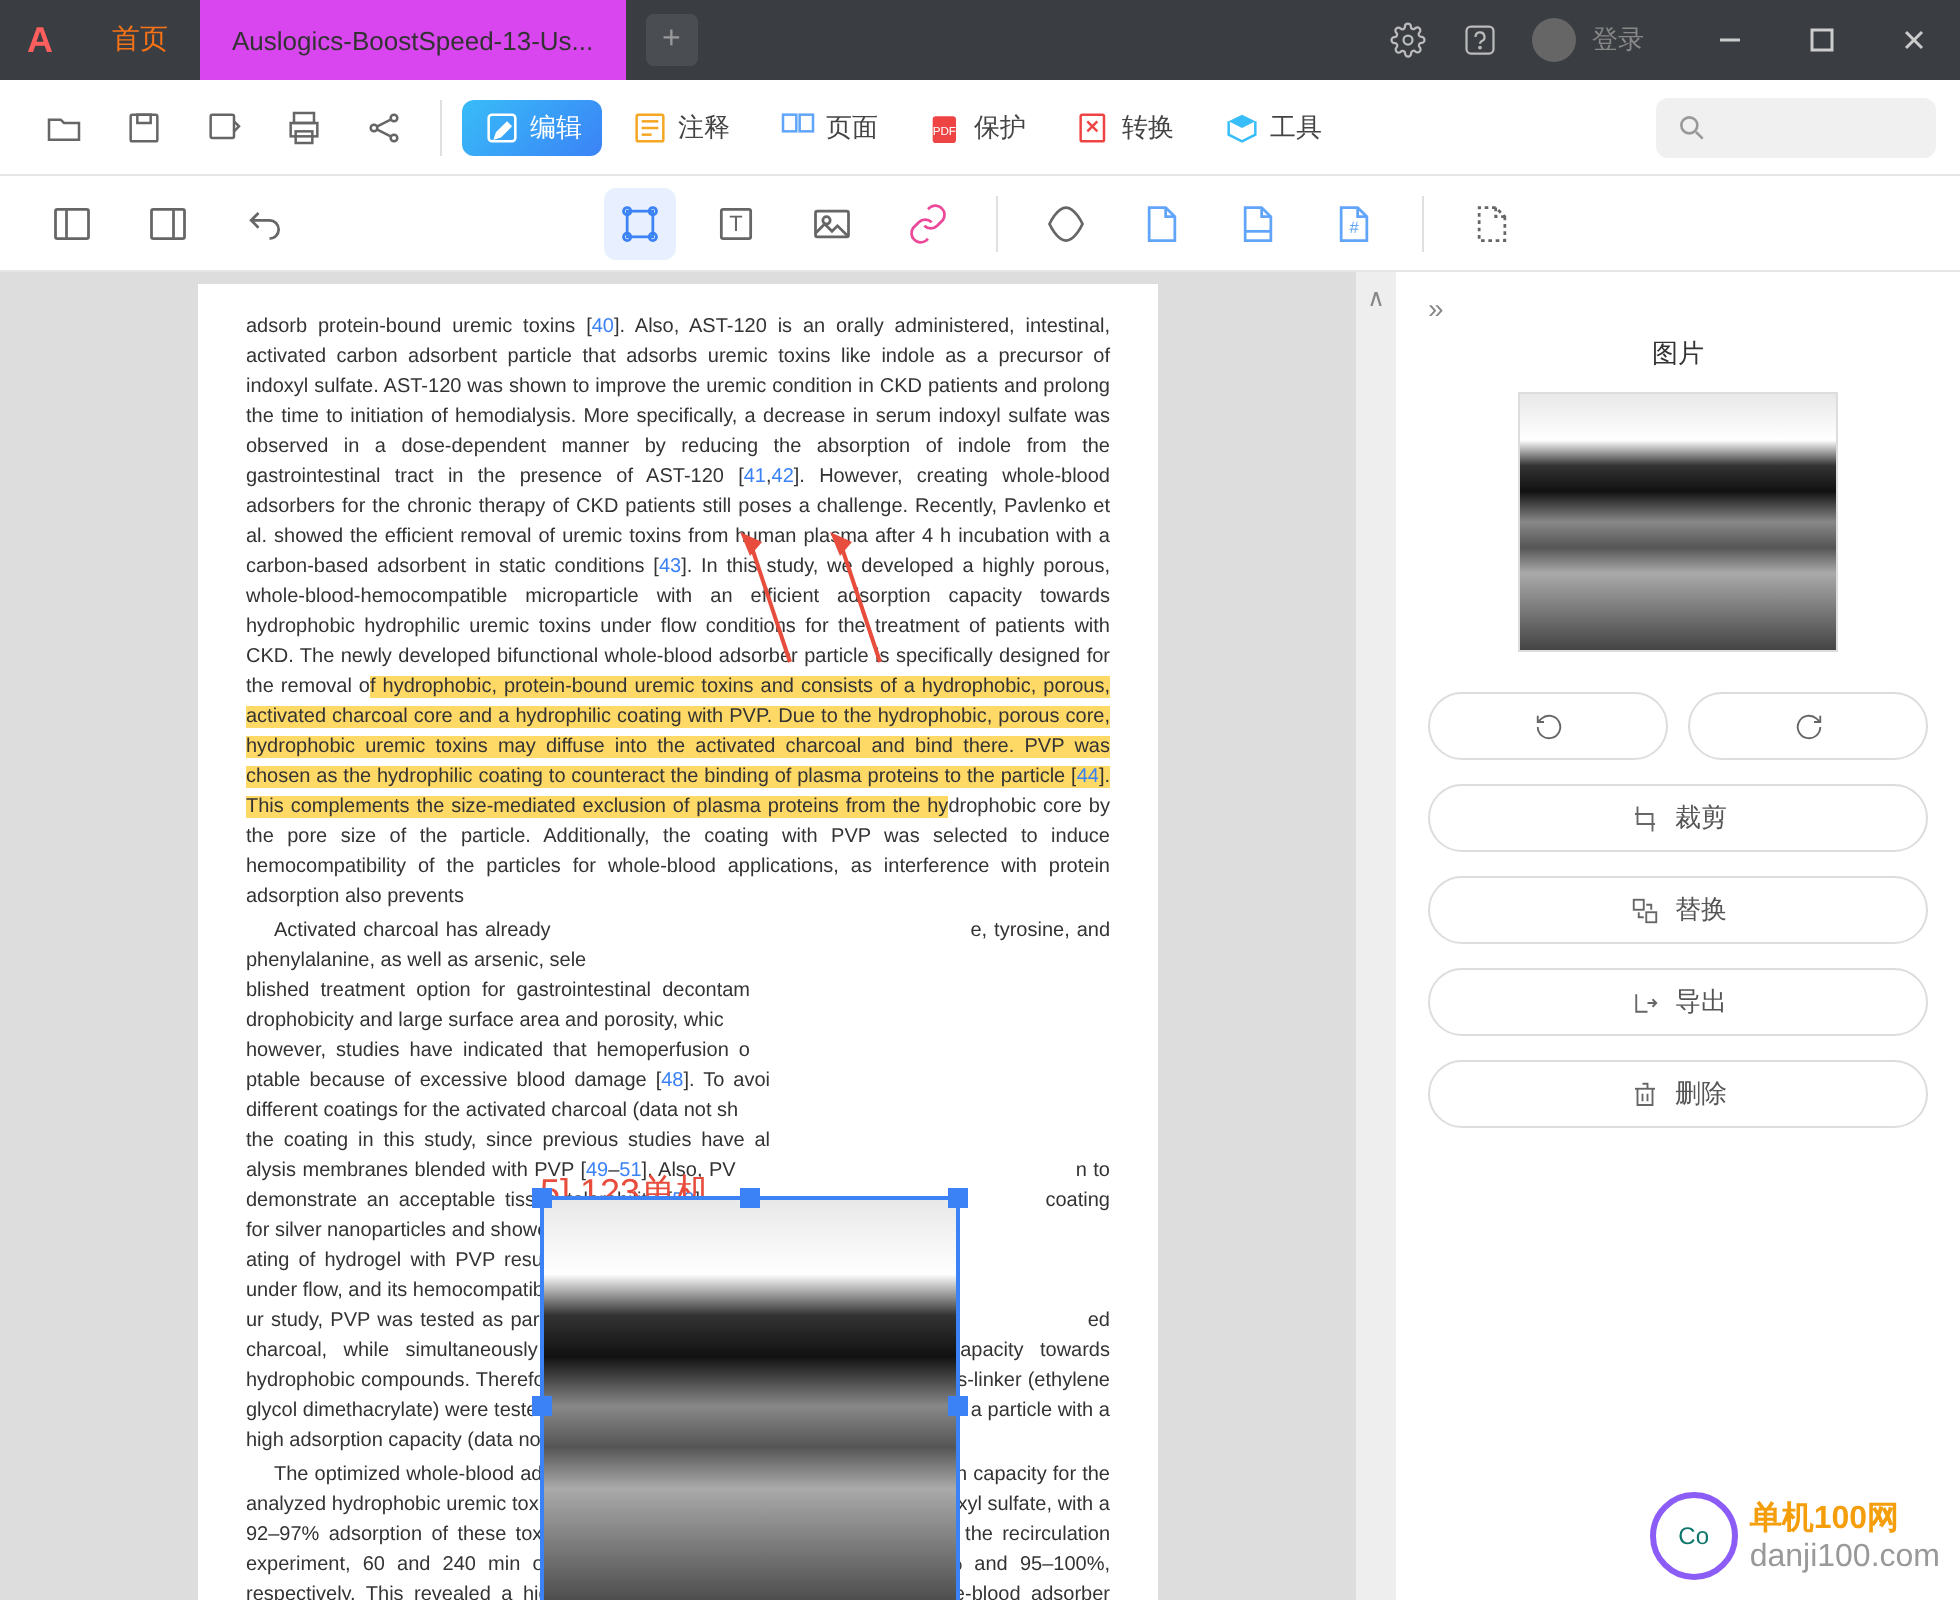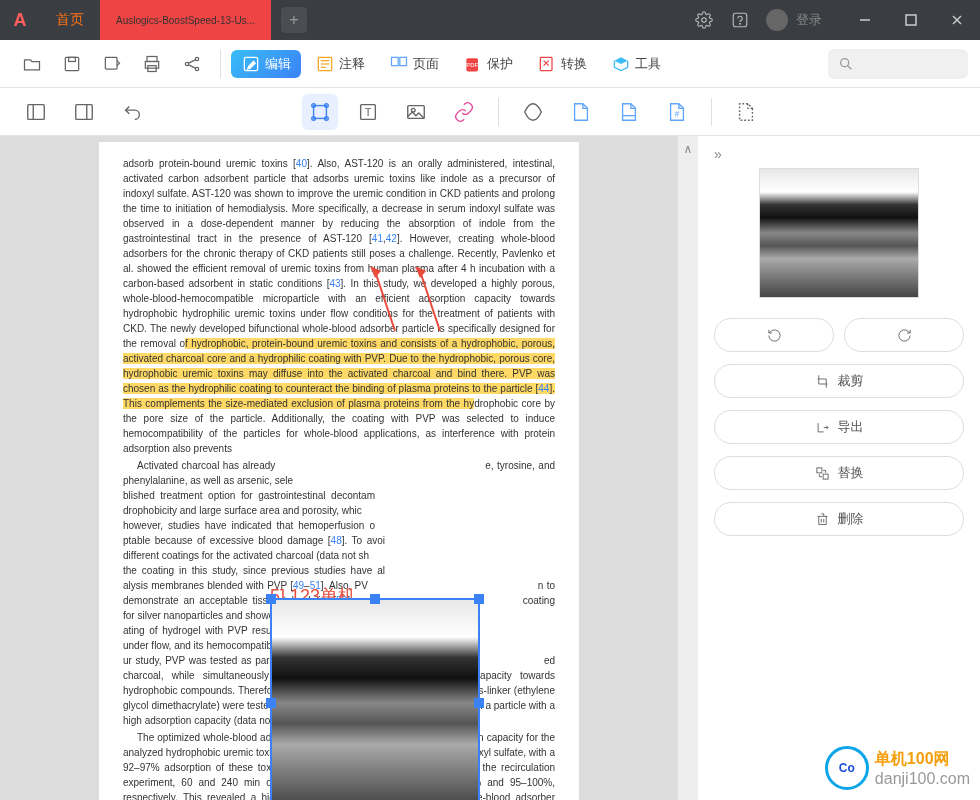--- a/index.html
+++ b/index.html
@@ -1,20 +1,20 @@
 <!DOCTYPE html>
 <html><head>
 <meta charset="utf-8">
 <style>
 *{margin:0;padding:0;box-sizing:border-box;font-family:"Microsoft YaHei",Arial,sans-serif}
 body{width:980px;height:800px;background:#f5f5f5;overflow:hidden;position:relative}
 .titlebar{height:40px;background:#3a3d42;display:flex;align-items:center;color:#ccc}
 .logo{width:40px;height:40px;display:flex;align-items:center;justify-content:center;font-weight:bold;font-size:18px}
 .home-tab{padding:0 16px;color:#f97316;font-size:14px}
-.doc-tab{background:#ef4444;color:#333;height:40px;display:flex;align-items:center;padding:0 16px;font-size:10px;max-width:280px}
+.doc-tab{background:#d946ef;color:#333;height:40px;display:flex;align-items:center;padding:0 16px;font-size:13px;max-width:280px}
 .add-tab{width:26px;height:26px;background:#4a4d52;border-radius:4px;margin-left:10px;display:flex;align-items:center;justify-content:center;color:#999;font-size:16px}
 .tb-spacer{flex:1}
 .tb-icon{width:36px;height:36px;display:flex;align-items:center;justify-content:center;color:#bbb}
 .tb-icon svg{width:18px;height:18px;stroke:currentColor;fill:none;stroke-width:1.5}
 .avatar{width:22px;height:22px;border-radius:50%;background:#666;margin:0 8px}
 .login{color:#888;font-size:13px;margin-right:20px}
 .winbtn{width:46px;display:flex;align-items:center;justify-content:center;color:#ccc}
 .mainbar{height:48px;background:#fff;display:flex;align-items:center;padding:0 12px;border-bottom:1px solid #e5e5e5}
 .mb-btn{width:32px;height:32px;display:flex;align-items:center;justify-content:center;margin:0 4px;color:#666}
 .mb-btn svg{width:20px;height:20px;stroke:currentColor;fill:none;stroke-width:1.5}
@@ -47,21 +47,21 @@
 .sidebar{width:282px;background:#fff;padding:10px 16px;overflow-y:auto}
 .sb-expand{color:#888;font-size:14px;margin-bottom:6px}
 .sb-title{text-align:center;font-size:13px;margin-bottom:10px;color:#333}
 .sb-preview{width:160px;height:130px;margin:0 auto 20px;background:linear-gradient(180deg,#e8e8e8 0%,#fff 18%,#333 28%,#111 38%,#888 50%,#555 60%,#aaa 70%,#444 100%);border:1px solid #ddd}
 .rot-row{display:flex;gap:10px;margin-bottom:12px}
 .sb-btn{flex:1;height:34px;border:1px solid #ddd;border-radius:17px;background:#fff;font-size:13px;color:#555;display:flex;align-items:center;justify-content:center;gap:6px;cursor:pointer}
 .sb-btn svg{width:15px;height:15px;stroke:#666;fill:none;stroke-width:1.5}
 .sb-action{width:100%;height:34px;border:1px solid #ddd;border-radius:17px;background:#fff;font-size:13px;color:#555;display:flex;align-items:center;justify-content:center;gap:8px;margin-bottom:12px;cursor:pointer}
 .sb-action svg{width:15px;height:15px;stroke:#666;fill:none;stroke-width:1.5}
 .footer-logo{position:absolute;right:10px;bottom:10px;display:flex;align-items:center;gap:6px}
-.footer-logo .circ{width:44px;height:44px;border:3px solid #0ea5e9;border-radius:50%;display:flex;align-items:center;justify-content:center;color:#1d4ed8;font-weight:bold;font-size:12px}
+.footer-logo .circ{width:44px;height:44px;border:3px solid #8b5cf6;border-radius:50%;display:flex;align-items:center;justify-content:center;color:#0f766e;font-weight:normal;font-size:12px}
 .footer-txt{font-size:16px;color:#f59e0b;font-weight:bold}
 .footer-sub{font-size:16px;color:#999}
 </style>
 </head>
 <body>
 
 <div class="titlebar">
   <div class="logo">
       <span style="color:#ff5e5e">A</span>
     </div>
@@ -295,20 +295,21 @@
         <div class="handle h-tm"></div>
         <div class="handle h-tr"></div>
       <div class="handle h-ml"></div>
         <div class="handle h-mr"></div>
 
     </div>
   </div>
   <div class="vsep">∧</div>
   <div class="sidebar">
     <div class="sb-expand">»</div>
+    <div class="sb-title">图片</div>
     <div class="sb-preview"></div>
     <div class="rot-row">
       <div class="sb-btn">
           <svg viewBox="0 0 24 24">
             <path d="M3 12a9 9 0 1 0 3-6.7L3 8"></path>
             <polyline points="3 3 3 8 8 8"></polyline>
           </svg>
         </div>
       <div class="sb-btn">
           <svg viewBox="0 0 24 24">
@@ -319,33 +320,33 @@
     </div>
     <div class="sb-action">
         <svg viewBox="0 0 24 24">
           <path d="M6 2v14h14"></path>
           <path d="M18 22V8H4"></path>
         </svg>
         <span>裁剪</span>
       </div>
     <div class="sb-action">
         <svg viewBox="0 0 24 24">
-          <path d="M5 5v14h9"></path>
-          <path d="M14 12h7m-3-3l3 3-3 3"></path>
-        </svg>
-        <span>导出</span>
-      </div>
-    <div class="sb-action">
-        <svg viewBox="0 0 24 24">
           <rect x="3" y="3" width="8" height="8"></rect>
           <rect x="13" y="13" width="8" height="8"></rect>
           <path d="M13 7h4v4"></path>
           <path d="M11 17H7v-4"></path>
         </svg>
         <span>替换</span>
+      </div>
+    <div class="sb-action">
+        <svg viewBox="0 0 24 24">
+          <path d="M5 5v14h9"></path>
+          <path d="M14 12h7m-3-3l3 3-3 3"></path>
+        </svg>
+        <span>导出</span>
       </div>
     <div class="sb-action">
         <svg viewBox="0 0 24 24">
           <path d="M4 7h16"></path>
           <path d="M10 3h4v4"></path>
           <path d="M6 7v13h12V7"></path>
           <line x1="10" y1="11" x2="10" y2="17"></line>
           <line x1="14" y1="11" x2="14" y2="17"></line>
         </svg>
         <span>删除</span>

